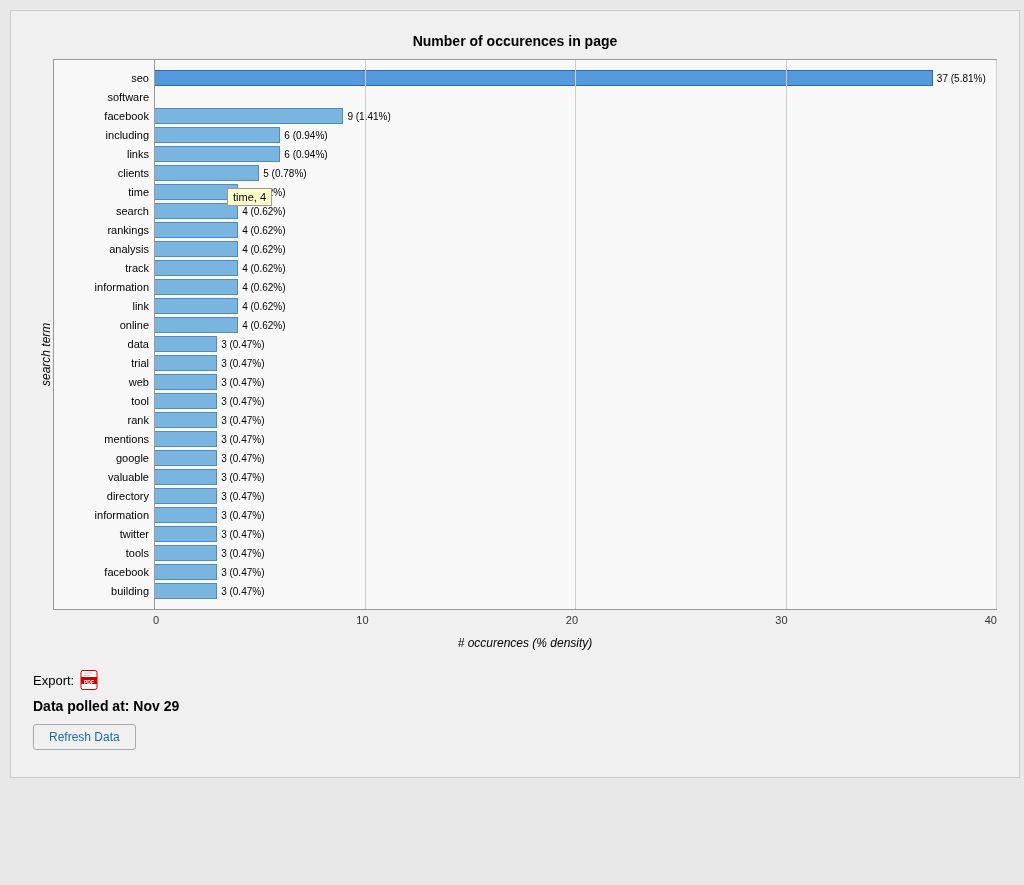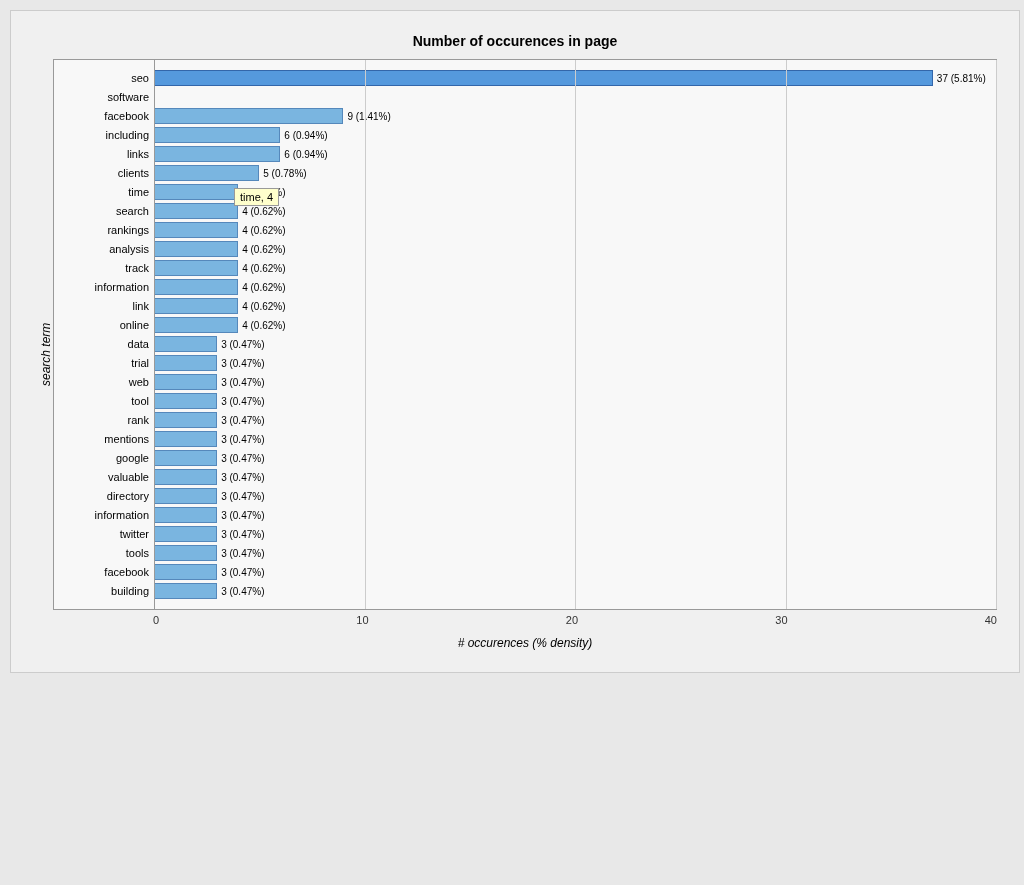--- a/index.html
+++ b/index.html
@@ -356,21 +356,21 @@
               <div class="bar-text" style="left: 7.5%;">3 (0.47%)</div>
             </div>
           </div>
           <div class="bar-row">
             <div class="bar-label">building</div>
             <div class="bar-track">
               <div class="bar-fill" style="width: 7.5%;"></div>
               <div class="bar-text" style="left: 7.5%;">3 (0.47%)</div>
             </div>
           </div>
-          <div class="tooltip" style="position: absolute; top: 128px; left: 180px;">time, 4</div>
+          <div class="tooltip" style="position: absolute; top: 128px; left: 173px;">time, 4</div>
           <div style="position: absolute; inset: 0px 0px 0px 100px; pointer-events: none;">
             <div style="position: absolute; top: 0px; bottom: 0px; width: 1px; background: rgb(153, 153, 153); left: 0%;"></div>
             <div style="position: absolute; top: 0px; bottom: 0px; width: 1px; background: rgb(204, 204, 204); left: 25%;"></div>
             <div style="position: absolute; top: 0px; bottom: 0px; width: 1px; background: rgb(204, 204, 204); left: 50%;"></div>
             <div style="position: absolute; top: 0px; bottom: 0px; width: 1px; background: rgb(204, 204, 204); left: 75%;"></div>
             <div style="position: absolute; top: 0px; bottom: 0px; width: 1px; background: rgb(204, 204, 204); left: 100%;"></div>
           </div>
         </div>
       <div class="x-axis-area">
         <div class="x-axis-spacer"></div>
@@ -379,13 +379,29 @@
             <span>10</span>
             <span>20</span>
             <span>30</span>
             <span>40</span>
           </div>
       </div>
       <div class="x-axis-label"># occurences (% density)</div>
     </div>
   </div>
 
+  <div class="export-section">
+    <div class="export-line">
+      <span class="export-label">Export:</span>
+      <span class="pdf-icon">
+        <svg width="18" height="20" viewBox="0 0 18 20">
+          <rect width="16" height="19" x="1" y="0.5" rx="2" fill="#fff" stroke="#cc0000"></rect>
+          <rect width="16" height="7" x="1" y="7" fill="#cc0000"></rect>
+          <text x="9" y="14" text-anchor="middle" font-size="5" fill="white" font-weight="bold">PDF</text>
+          <line x1="4" y1="3" x2="12" y2="3" stroke="#ccc" stroke-width="1"></line>
+          <line x1="4" y1="5.5" x2="10" y2="5.5" stroke="#ccc" stroke-width="1"></line>
+        </svg>
+      </span>
+    </div>
+    <div class="data-polled">Data polled at: Nov 29</div>
+    <button class="refresh-btn">Refresh Data</button>
+  </div>
 </div>
 
 </body></html>

